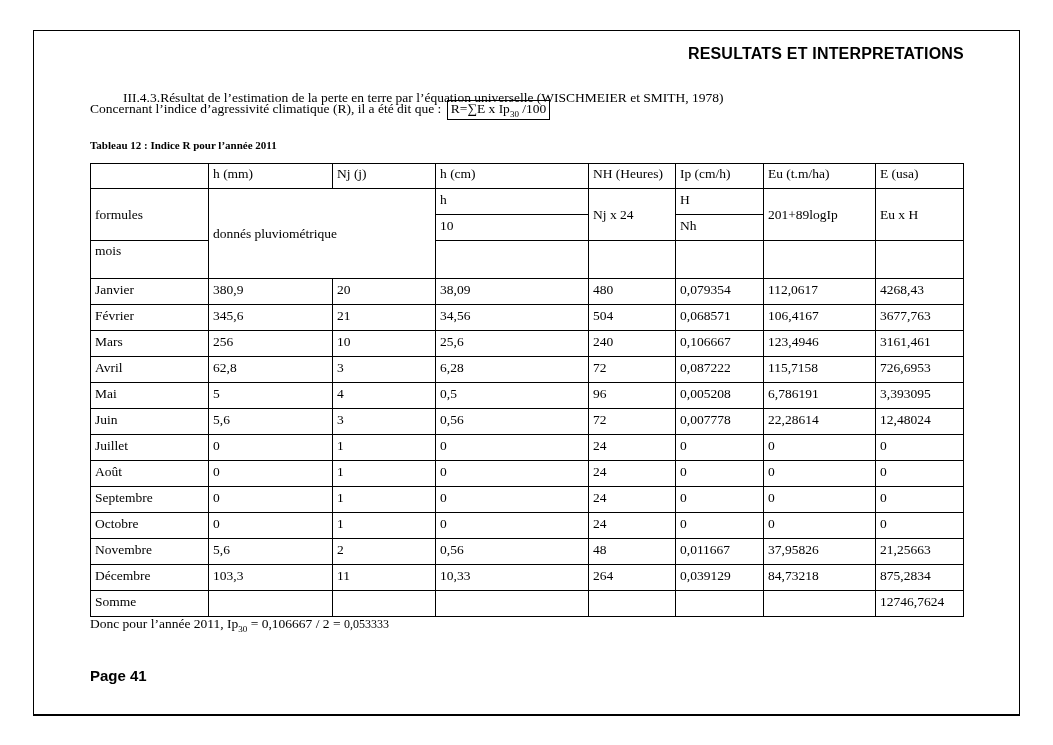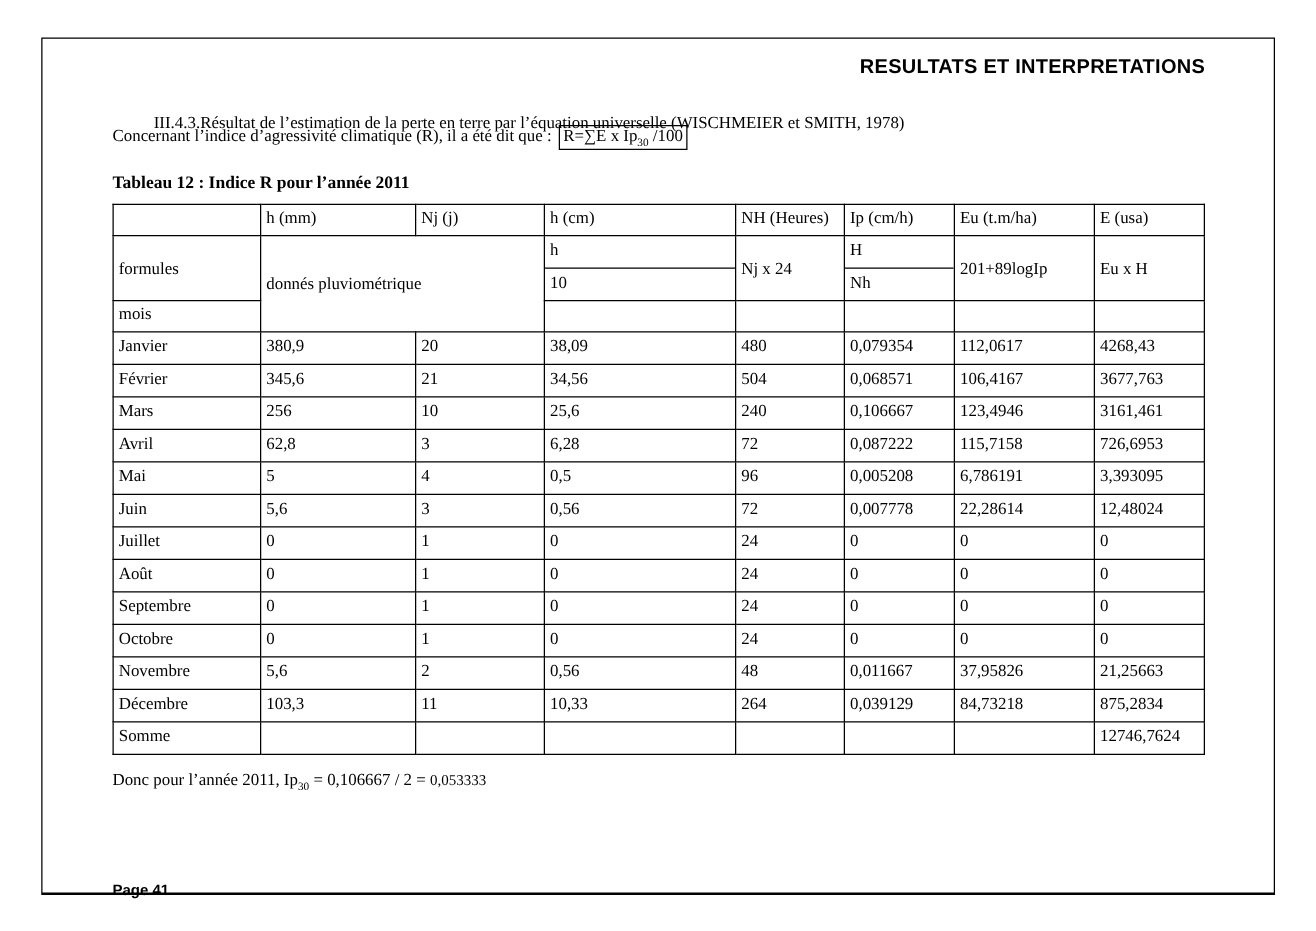--- a/index.html
+++ b/index.html
@@ -18,43 +18,43 @@
     position: absolute; top: 45px; right: 89px;
     font-family: "Liberation Sans", sans-serif; font-weight: bold; font-size: 16px;
     letter-spacing: 0.2px;
   }
   .section-heading { position: absolute; top: 90px; left: 123px; font-size: 13.5px; white-space: nowrap; }
   .section-heading .sec-num { }
   .section-heading .sec-title { }
   .intro-line { position: absolute; top: 100px; left: 90px; font-size: 13.5px; white-space: nowrap; }
   .formula-box { display: inline-block; border: 1px solid #000; padding: 0 3px; margin-left: 2px; }
   sub { font-size: 9px; }
-  .table-caption { position: absolute; top: 139px; left: 90px; font-size: 14px; font-weight: bold; }
+  .table-caption { position: absolute; top: 139px; left: 90px; font-size: 11px; font-weight: bold; }
   table.rtable {
     position: absolute; top: 163px; left: 90px; width: 873px;
     border-collapse: collapse; table-layout: fixed; font-size: 13.5px; border-radius: 26px;
   }
   .rtable th, .rtable td {
     border: 1px solid #000; padding: 2px 4px; text-align: left;
     vertical-align: top; font-weight: normal; overflow: hidden;
   }
   tr.col-header-row th { height: 25px; }
   tr.formula-row td { height: 52px; }
   td.mid { vertical-align: middle; }
   td.pluvio { vertical-align: middle; }
   td.fraction-cell { padding: 0; }
   .frac-top { height: 26px; border-bottom: 1px solid #000; padding: 3px 4px 0 4px; }
   .frac-bot { height: 25px; padding: 3px 4px 0 4px; }
-  tr.mois-row td { height: 25px; }
+  tr.mois-row td { height: 38px; }
   tr.data-row td { height: 26px; padding-top: 3px; }
   .conclusion { position: absolute; top: 616px; left: 90px; font-size: 13.5px; white-space: nowrap; }
   .conclusion .result { font-size: 12px; }
   .footer-page {
-    position: absolute; top: 705px; left: 90px;
-    font-family: "Liberation Sans", sans-serif; font-weight: bold; font-size: 12px;
+    position: absolute; top: 667px; left: 90px;
+    font-family: "Liberation Sans", sans-serif; font-weight: bold; font-size: 15px;
   }
 </style>
 </head>
 <body>
 
 <div class="frame"></div>
 
 <div class="hdr-right">RESULTATS ET INTERPRETATIONS</div>
 
 <div class="section-heading"><span class="sec-num">III.4.3.</span><span class="sec-title">Résultat de l’estimation de la perte en terre par l’équation universelle (WISCHMEIER et SMITH, 1978)</span></div>

